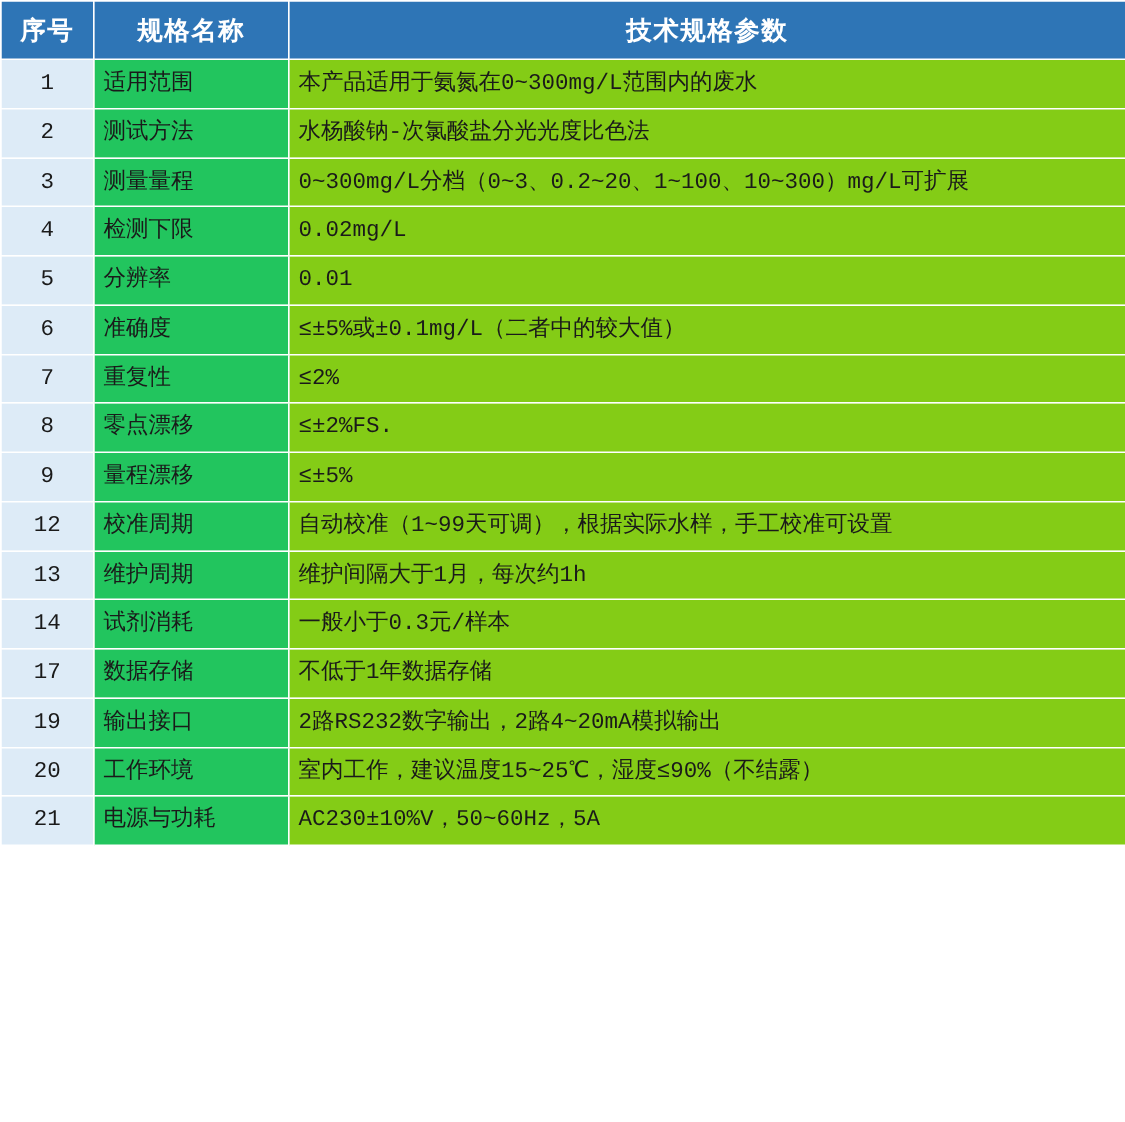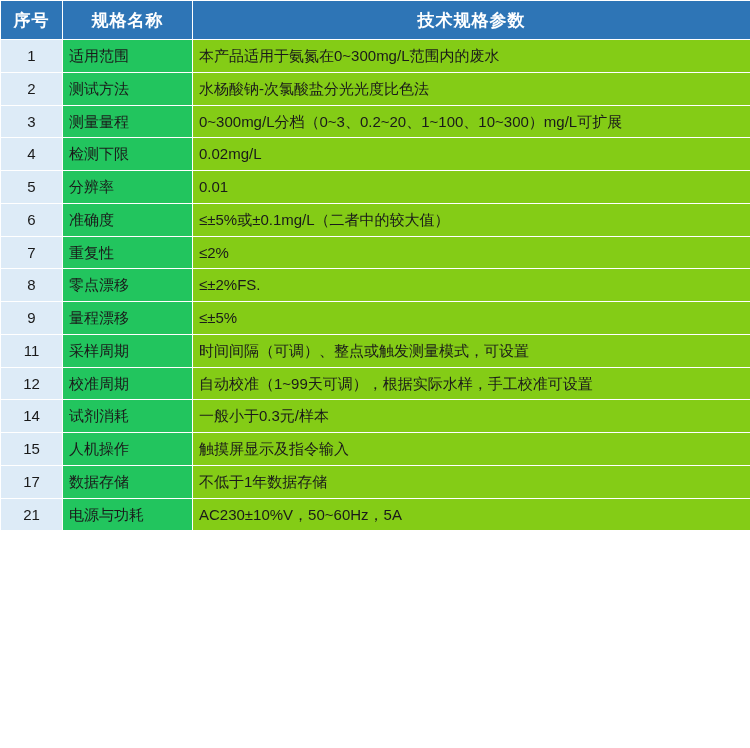--- a/index.html
+++ b/index.html
@@ -48,21 +48,21 @@
   .cell-name {
     background: #22c55e;
     text-align: left;
     color: #17365d;
   }
   .cell-val {
     background: #84cc16;
     text-align: left;
     padding-left: 9px;
   }
-  .spec-table tr { height: 30px; }
+  .spec-table tr { height: 30px; font-family: Liberation Mono, monospace; }
 </style>
 </head>
 <body>
 
 <table class="spec-table">
   <colgroup>
     <col class="c-no">
     <col class="c-name">
     <col class="c-val">
   </colgroup>
@@ -113,43 +113,48 @@
         <td class="cell-no">8</td>
         <td class="cell-name">零点漂移</td>
         <td class="cell-val">≤±2%FS.</td>
       </tr>
       <tr>
         <td class="cell-no">9</td>
         <td class="cell-name">量程漂移</td>
         <td class="cell-val">≤±5%</td>
       </tr>
       <tr>
-        <td class="cell-no">11</td>
-        <td class="cell-name">采样周期</td>
-        <td class="cell-val">时间间隔（可调）、整点或触发测量模式，可设置</td>
-      </tr>
-      <tr>
         <td class="cell-no">12</td>
         <td class="cell-name">校准周期</td>
         <td class="cell-val">自动校准（1~99天可调），根据实际水样，手工校准可设置</td>
+      </tr>
+      <tr>
+        <td class="cell-no">13</td>
+        <td class="cell-name">维护周期</td>
+        <td class="cell-val">维护间隔大于1月，每次约1h</td>
       </tr>
       <tr>
         <td class="cell-no">14</td>
         <td class="cell-name">试剂消耗</td>
         <td class="cell-val">一般小于0.3元/样本</td>
       </tr>
       <tr>
-        <td class="cell-no">15</td>
-        <td class="cell-name">人机操作</td>
-        <td class="cell-val">触摸屏显示及指令输入</td>
-      </tr>
-      <tr>
         <td class="cell-no">17</td>
         <td class="cell-name">数据存储</td>
         <td class="cell-val">不低于1年数据存储</td>
+      </tr>
+      <tr>
+        <td class="cell-no">19</td>
+        <td class="cell-name">输出接口</td>
+        <td class="cell-val">2路RS232数字输出，2路4~20mA模拟输出</td>
+      </tr>
+      <tr>
+        <td class="cell-no">20</td>
+        <td class="cell-name">工作环境</td>
+        <td class="cell-val">室内工作，建议温度15~25℃，湿度≤90%（不结露）</td>
       </tr>
       <tr>
         <td class="cell-no">21</td>
         <td class="cell-name">电源与功耗</td>
         <td class="cell-val">AC230±10%V，50~60Hz，5A</td>
       </tr>
     </tbody>
 </table>
 
 </body></html>

